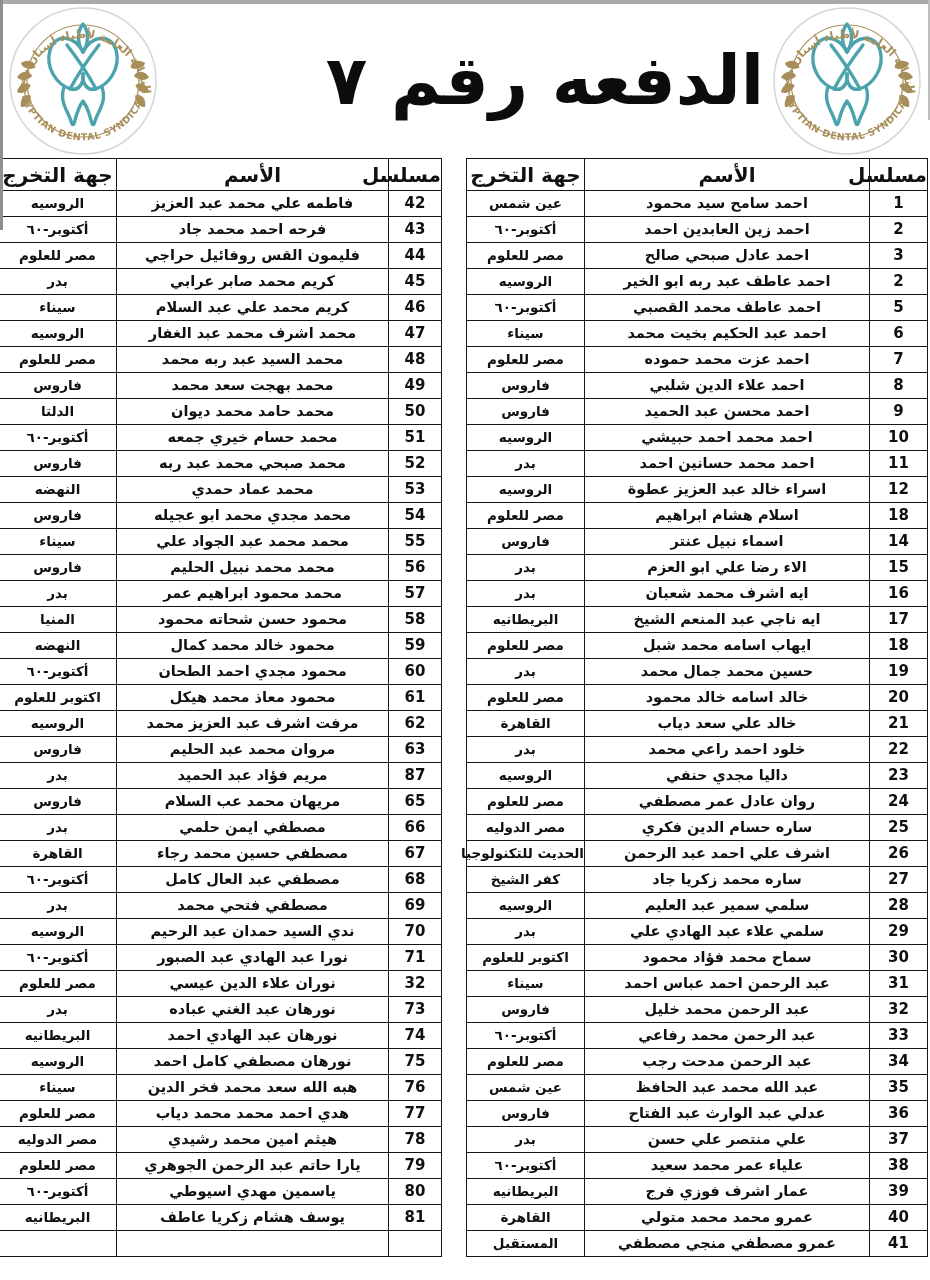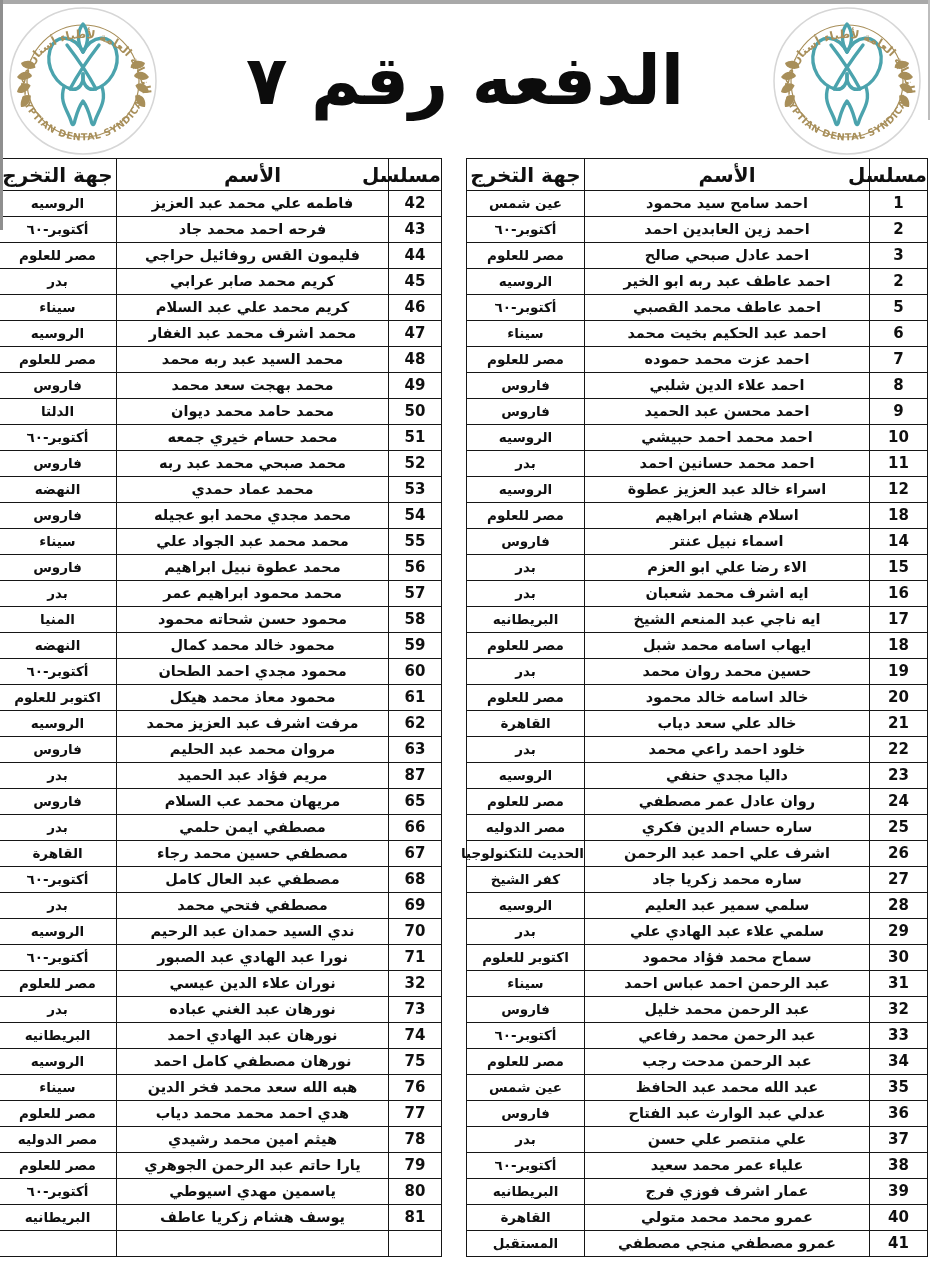--- a/index.html
+++ b/index.html
@@ -15,21 +15,21 @@
   .left-strip{position:absolute;top:0;left:0;width:3px;height:230px;background:#8f8f8f;}
   .right-strip{position:absolute;top:0;right:0;width:2px;height:120px;background:#bdbdbd;}
 
   .header{
     direction:ltr;
     display:flex;align-items:center;justify-content:space-between;
     height:150px;padding:6px 8px 0 8px;
   }
   .logo{width:150px;height:150px;flex:0 0 auto;}
   .title{
-    flex:1;margin:0;text-align:center;direction:rtl;
+    flex:1;margin:8px;direction:rtl;
     font-size:68px;font-weight:bold;color:#0c0c0c;
     letter-spacing:0;line-height:1.1;
   }
 
   .tables{
     display:flex;direction:rtl;gap:24px;
     padding:0 2px 0 0;margin-top:2px;
   }
   table.roster{
     border-collapse:collapse;table-layout:fixed;direction:rtl;
@@ -207,21 +207,21 @@
             <td class="col-name">ايه ناجي عبد المنعم الشيخ</td>
             <td class="col-grad">البريطانيه</td>
           </tr>
           <tr>
             <td class="col-serial">18</td>
             <td class="col-name">ايهاب اسامه محمد شبل</td>
             <td class="col-grad">مصر للعلوم</td>
           </tr>
           <tr>
             <td class="col-serial">19</td>
-            <td class="col-name">حسين محمد روان محمد</td>
+            <td class="col-name">حسين محمد جمال محمد</td>
             <td class="col-grad">بدر</td>
           </tr>
           <tr>
             <td class="col-serial">20</td>
             <td class="col-name">خالد اسامه خالد محمود</td>
             <td class="col-grad">مصر للعلوم</td>
           </tr>
           <tr>
             <td class="col-serial">21</td>
             <td class="col-name">خالد علي سعد دياب</td>
@@ -409,21 +409,21 @@
             <td class="col-name">محمد مجدي محمد ابو عجيله</td>
             <td class="col-grad">فاروس</td>
           </tr>
           <tr>
             <td class="col-serial">55</td>
             <td class="col-name">محمد محمد عبد الجواد علي</td>
             <td class="col-grad">سيناء</td>
           </tr>
           <tr>
             <td class="col-serial">56</td>
-            <td class="col-name">محمد عطوة نبيل ابراهيم</td>
+            <td class="col-name">محمد محمد نبيل الحليم</td>
             <td class="col-grad">فاروس</td>
           </tr>
           <tr>
             <td class="col-serial">57</td>
             <td class="col-name">محمد محمود ابراهيم عمر</td>
             <td class="col-grad">بدر</td>
           </tr>
           <tr>
             <td class="col-serial">58</td>
             <td class="col-name">محمود حسن شحاته محمود</td>

